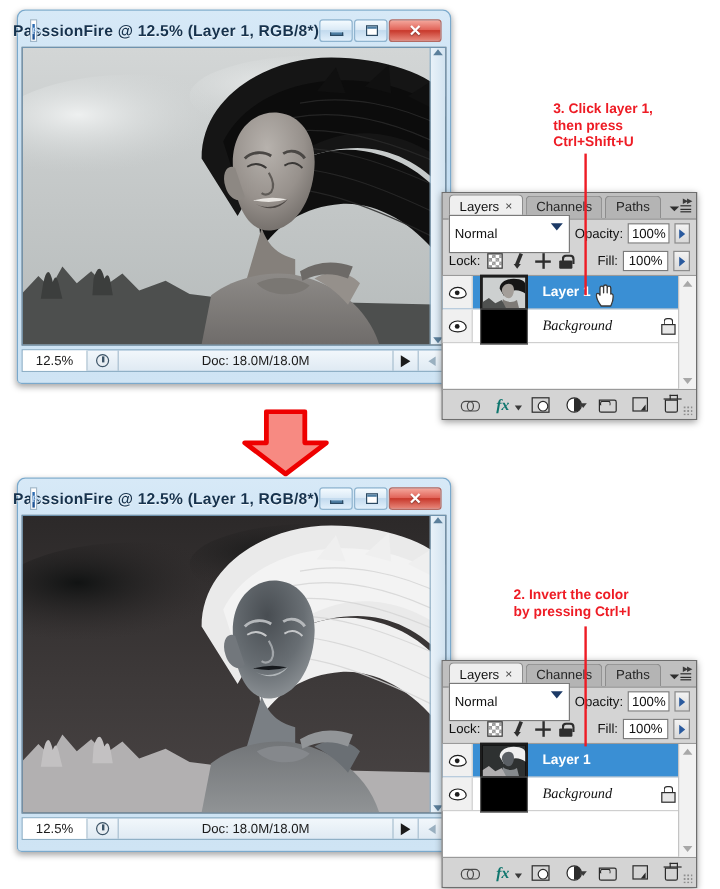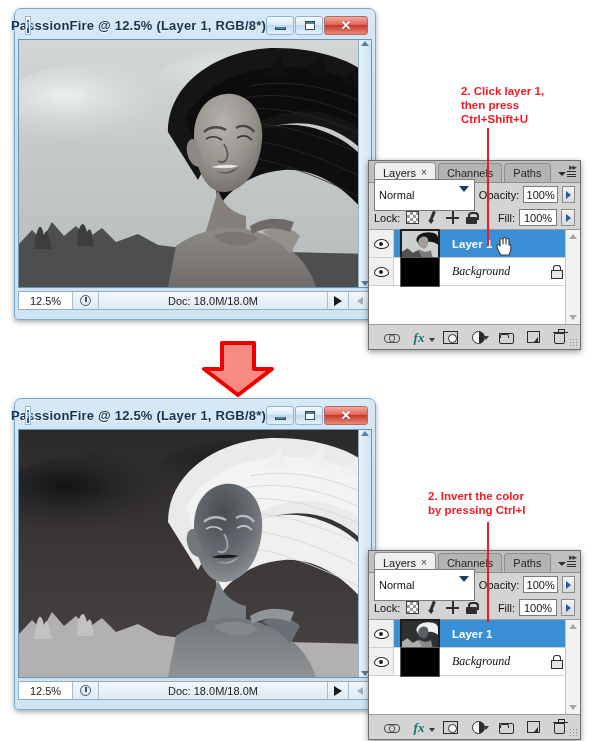--- a/index.html
+++ b/index.html
@@ -768,21 +768,21 @@
     <span class="fic fic-adj">
         <i class="caret-sm"></i>
       </span>
     <span class="fic fic-folder"></span>
     <span class="fic fic-new"></span>
     <span class="fic fic-trash"></span>
     <span class="grip"></span>
   </div>
 </div>
 
-<div class="annot annot-1">2. Click layer 1,
+<div class="annot annot-1">3. Click layer 1,
 then press
 Ctrl+Shift+U</div>
 <div class="redline redline-1"></div>
 <div class="cursor-hand">
   <svg viewBox="0 0 17 20" width="17" height="20">
     <path d="M5 19 C2 15 1 12 1 10 C1 8 3 8 4 10 L4 4 C4 2 7 2 7 4 L7 8 L7 3 C7 1 10 1 10 3 L10 8 L10 4 C10 2 13 2 13 4 L13 9 C13 9 15 8 15 11 C15 15 14 17 13 19 Z" fill="#ffffff" stroke="#3a3a3a" stroke-width="1.1" stroke-linejoin="round"></path>
   </svg>
 </div>
 
 <div class="big-arrow">

